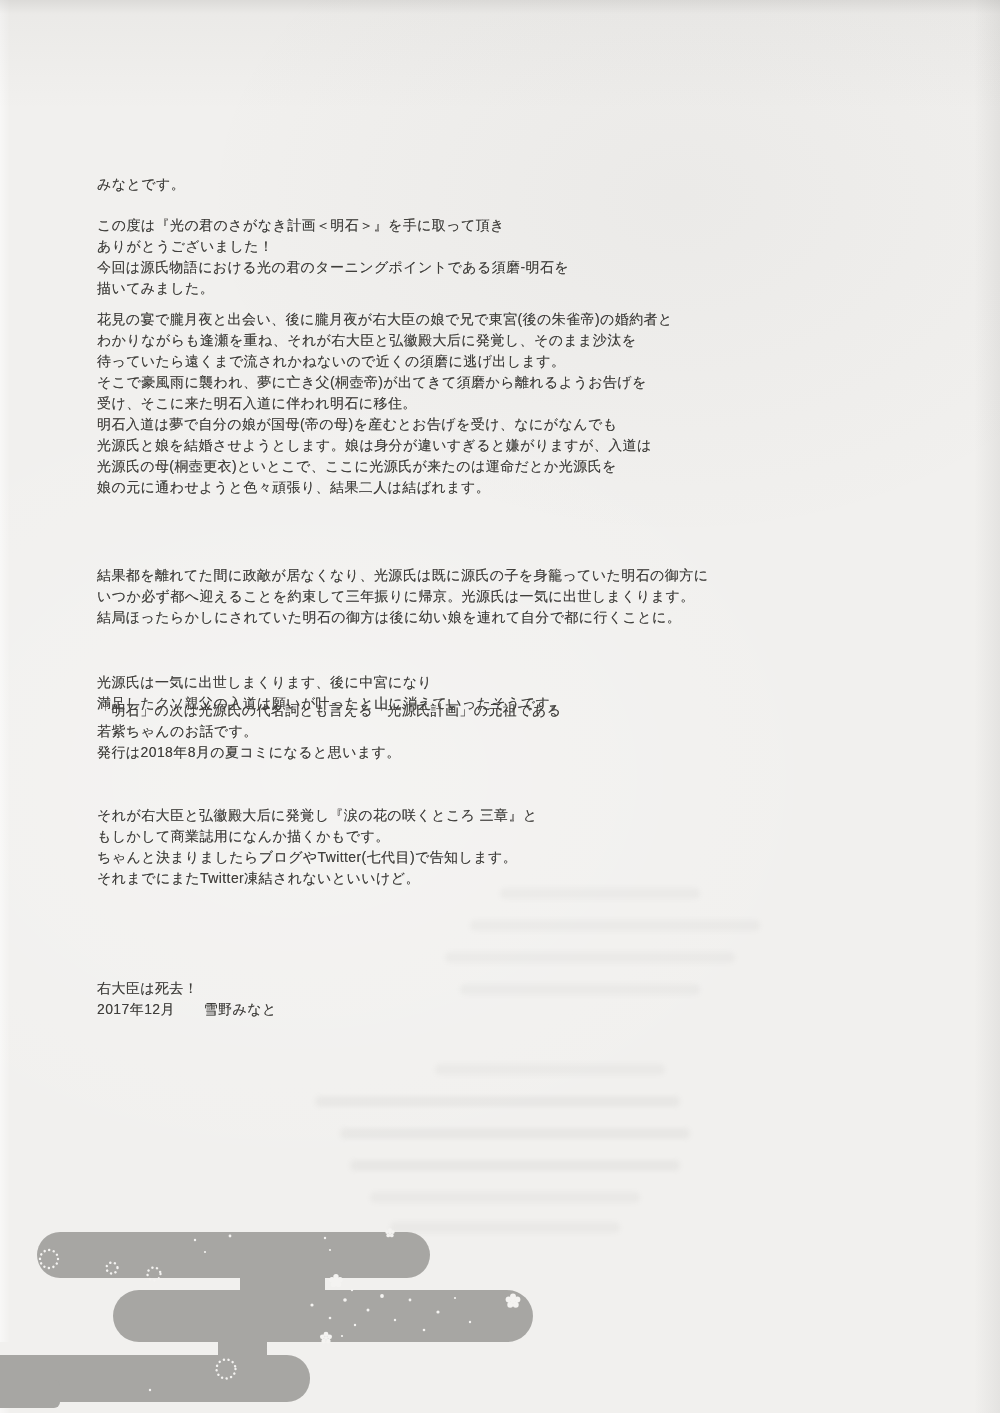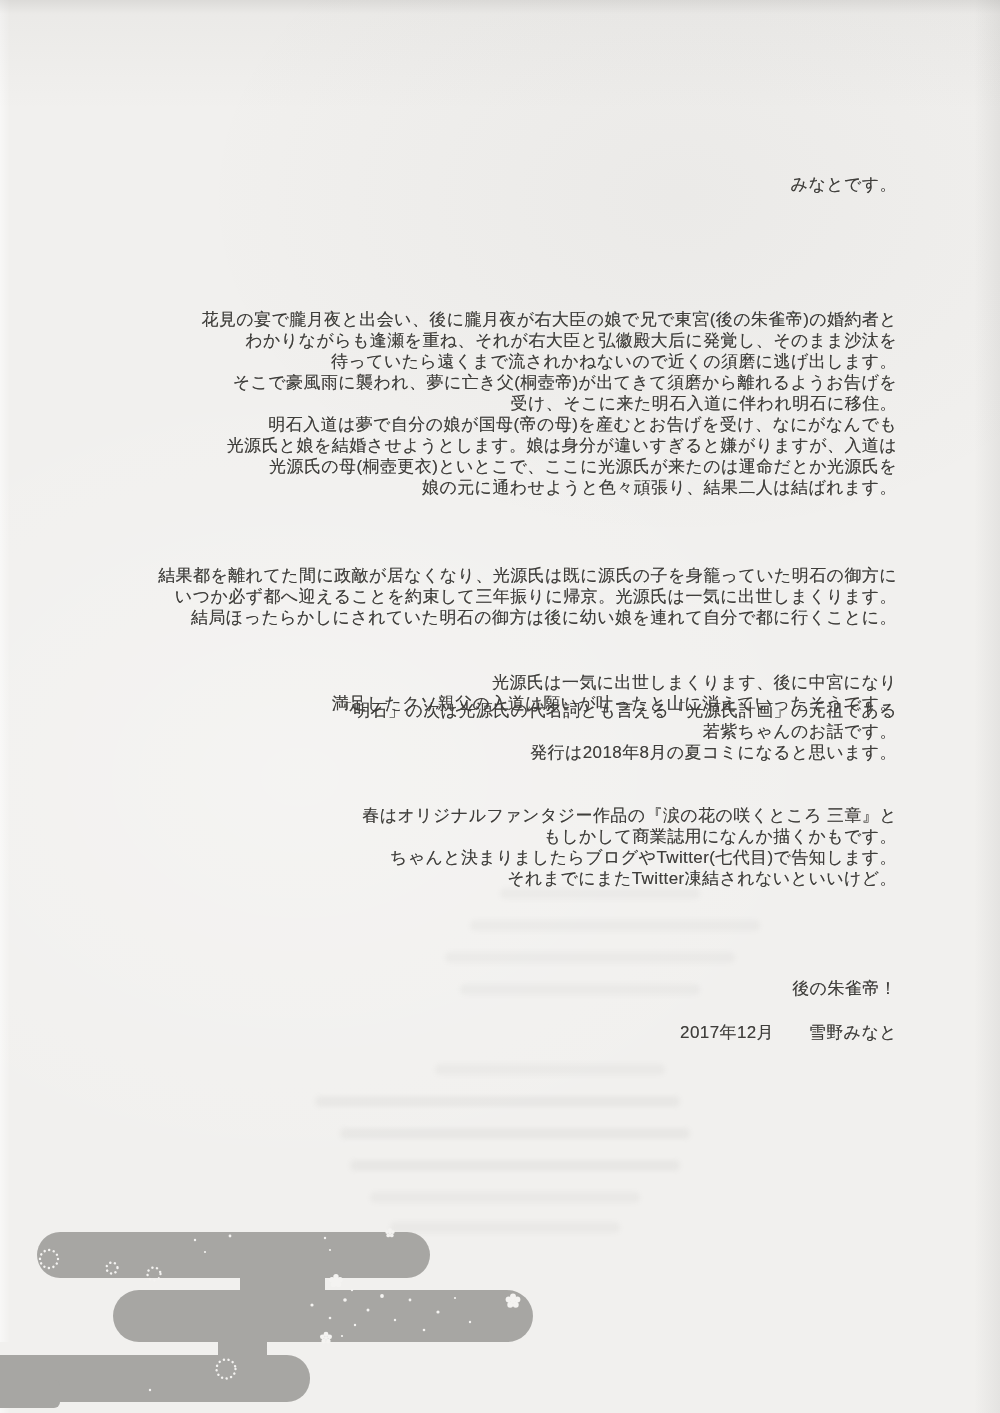--- a/index.html
+++ b/index.html
@@ -15,68 +15,71 @@
       radial-gradient(700px 500px at 68% 14%, rgba(70,68,64,0.035), rgba(0,0,0,0) 70%),
       radial-gradient(800px 600px at 30% 55%, rgba(255,255,255,0.25), rgba(0,0,0,0) 70%),
       #f1f0ee;
   }
   .letter{position:absolute;left:0;top:0;width:100%;height:100%;}
   .para{
     position:absolute;
     left:97px;
     margin:0;
     width:800px;
-    font-size:17px;
+    font-size:14px;
     line-height:21px;
     letter-spacing:0.4px;
     color:#3f3e3b;
     white-space:pre-line;
     text-shadow:0 0 0.5px rgba(63,62,59,0.55);
-    text-align:right;
   }
   .ghost{
     position:absolute;
     height:11px;
     border-radius:5px;
     background:#8f8e8b;
     opacity:0.07;
     filter:blur(2.5px);
   }
   .cloud-svg{position:absolute;left:0;top:1215px;width:560px;height:198px;}
 </style>
 </head>
 <body>
 
 <div class="page">
 
   <div class="letter">
     <p class="para" style="top:174px">みなとです。</p>
+    <p class="para" style="top:215px">この度は『光の君のさがなき計画＜明石＞』を手に取って頂き
+ありがとうございました！
+今回は源氏物語における光の君のターニングポイントである須磨-明石を
+描いてみました。</p>
     <p class="para" style="top:309px">花見の宴で朧月夜と出会い、後に朧月夜が右大臣の娘で兄で東宮(後の朱雀帝)の婚約者と
 わかりながらも逢瀬を重ね、それが右大臣と弘徽殿大后に発覚し、そのまま沙汰を
 待っていたら遠くまで流されかねないので近くの須磨に逃げ出します。
 そこで豪風雨に襲われ、夢に亡き父(桐壺帝)が出てきて須磨から離れるようお告げを
 受け、そこに来た明石入道に伴われ明石に移住。
 明石入道は夢で自分の娘が国母(帝の母)を産むとお告げを受け、なにがなんでも
 光源氏と娘を結婚させようとします。娘は身分が違いすぎると嫌がりますが、入道は
 光源氏の母(桐壺更衣)といとこで、ここに光源氏が来たのは運命だとか光源氏を
 娘の元に通わせようと色々頑張り、結果二人は結ばれます。</p>
     <p class="para" style="top:565px">結果都を離れてた間に政敵が居なくなり、光源氏は既に源氏の子を身籠っていた明石の御方に
 いつか必ず都へ迎えることを約束して三年振りに帰京。光源氏は一気に出世しまくります。
 結局ほったらかしにされていた明石の御方は後に幼い娘を連れて自分で都に行くことに。</p>
     <p class="para" style="top:672px">光源氏は一気に出世しまくります、後に中宮になり
 満足したクソ親父の入道は願いが叶ったと山に消えていったそうです。</p>
     <p class="para" style="top:700px">「明石」の次は光源氏の代名詞とも言える「光源氏計画」の元祖である
 若紫ちゃんのお話です。
 発行は2018年8月の夏コミになると思います。</p>
-    <p class="para" style="top:805px">春はオリジナルファンタジー作品の『涙の花の咲くところ 三章』と
+    <p class="para" style="top:805px">それが右大臣と弘徽殿大后に発覚し『涙の花の咲くところ 三章』と
 もしかして商業誌用になんか描くかもです。
 ちゃんと決まりましたらブログやTwitter(七代目)で告知します。
 それまでにまたTwitter凍結されないといいけど。</p>
-    <p class="para" style="top:978px">後の朱雀帝！</p>
-    <p class="para" style="top:1022px">2017年12月　　雪野みなと</p>
+    <p class="para" style="top:978px">右大臣は死去！</p>
+    <p class="para" style="top:999px">2017年12月　　雪野みなと</p>
   </div>
 
   <div>
     <div class="ghost" style="left:500px;top:888px;width:200px"></div>
     <div class="ghost" style="left:470px;top:920px;width:290px"></div>
     <div class="ghost" style="left:445px;top:952px;width:290px"></div>
     <div class="ghost" style="left:460px;top:984px;width:240px"></div>
     <div class="ghost" style="left:435px;top:1064px;width:230px"></div>
     <div class="ghost" style="left:315px;top:1096px;width:365px;opacity:0.09"></div>
     <div class="ghost" style="left:340px;top:1128px;width:350px;opacity:0.09"></div>

